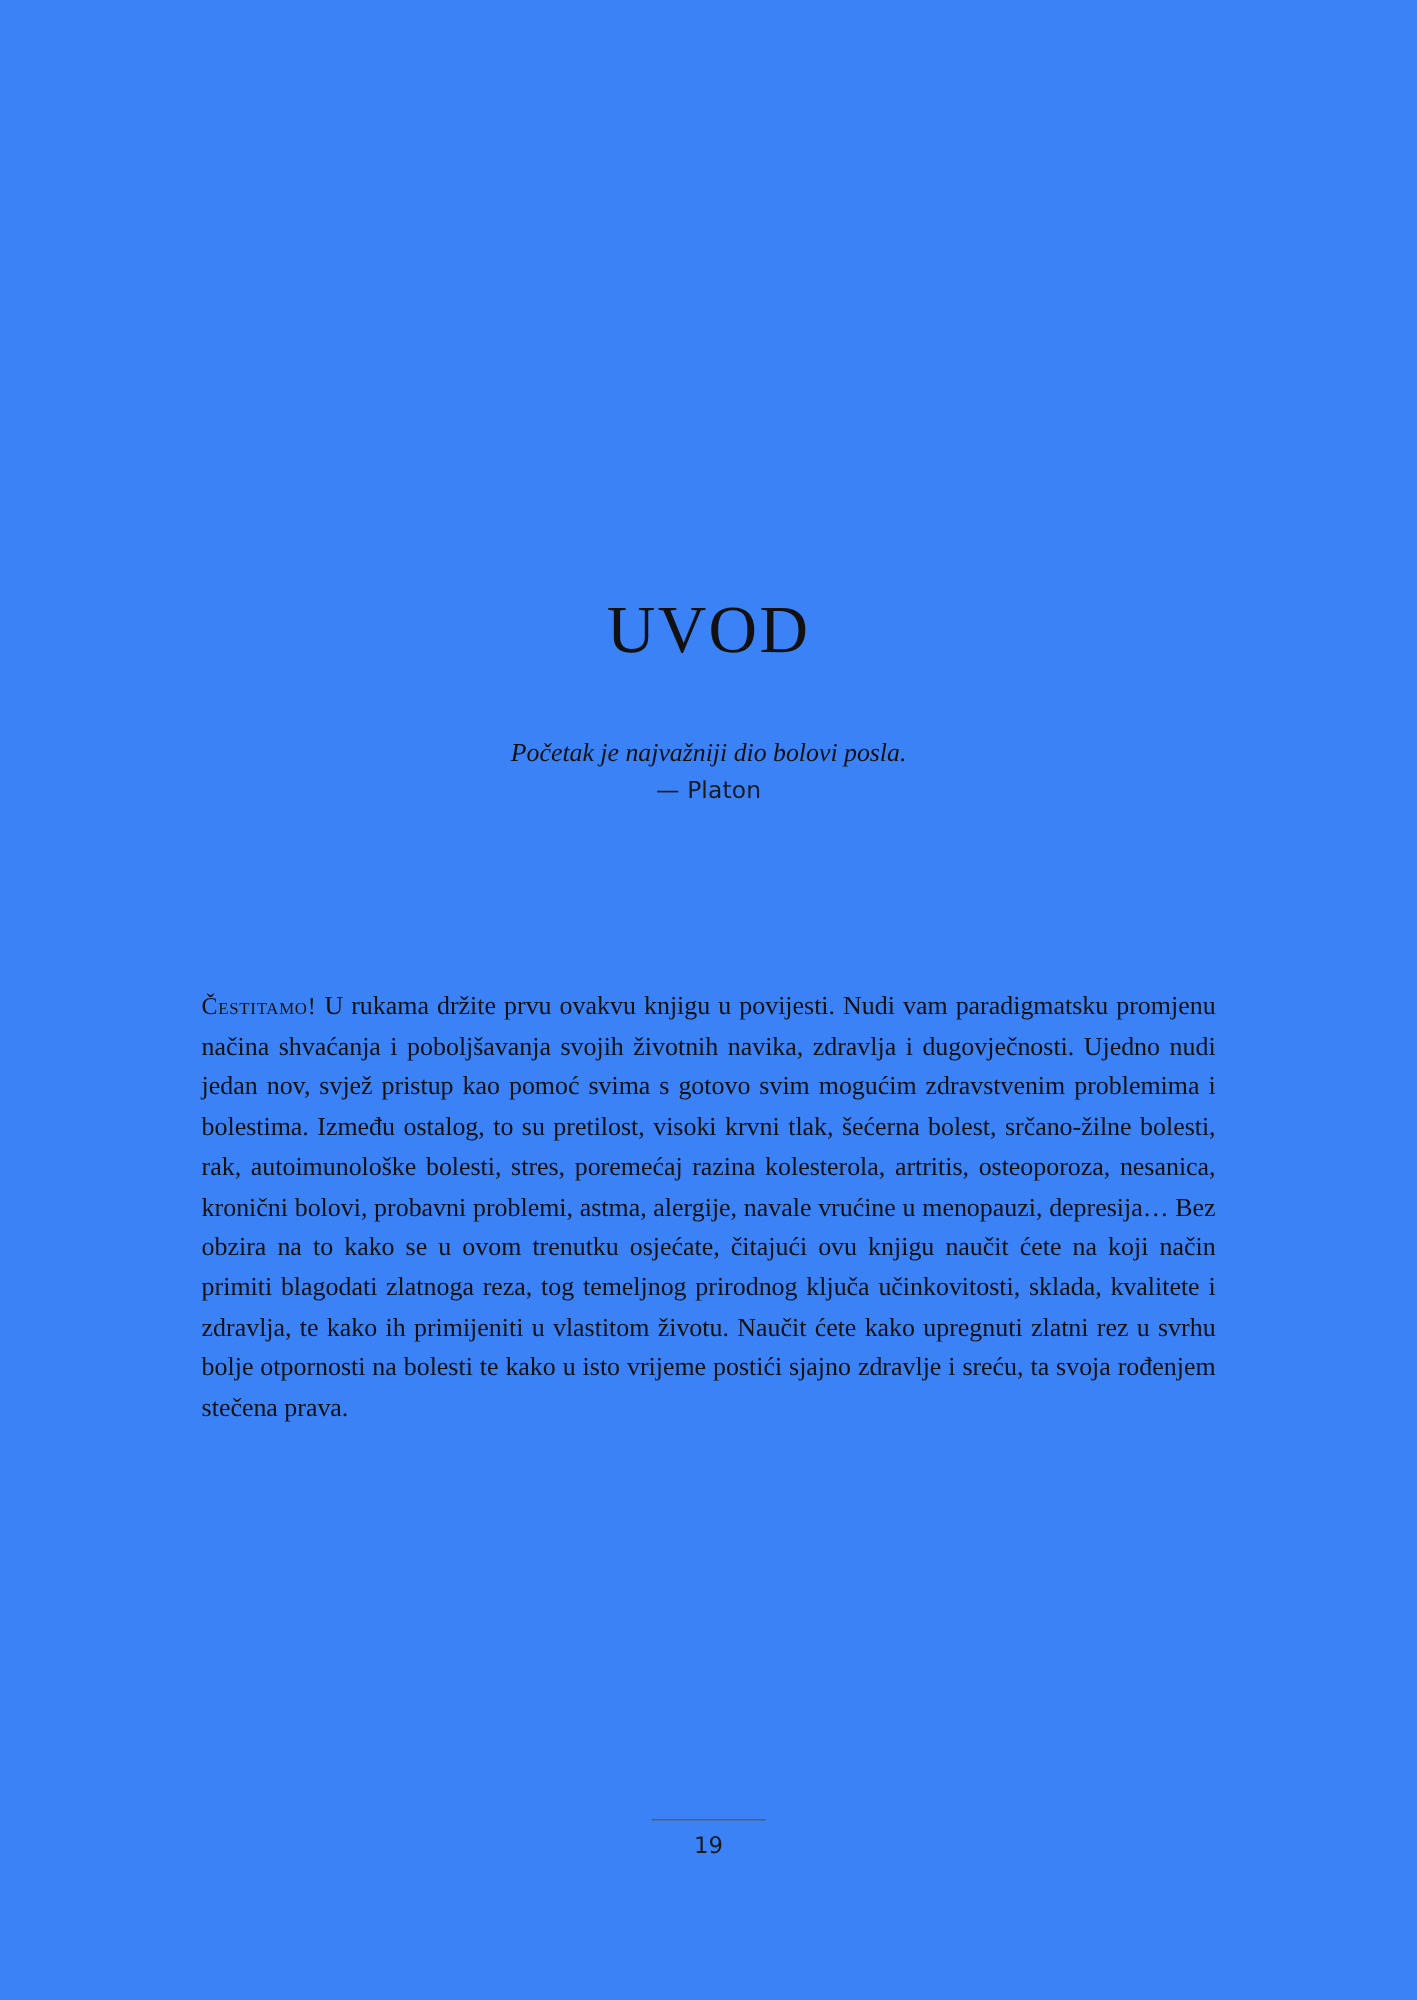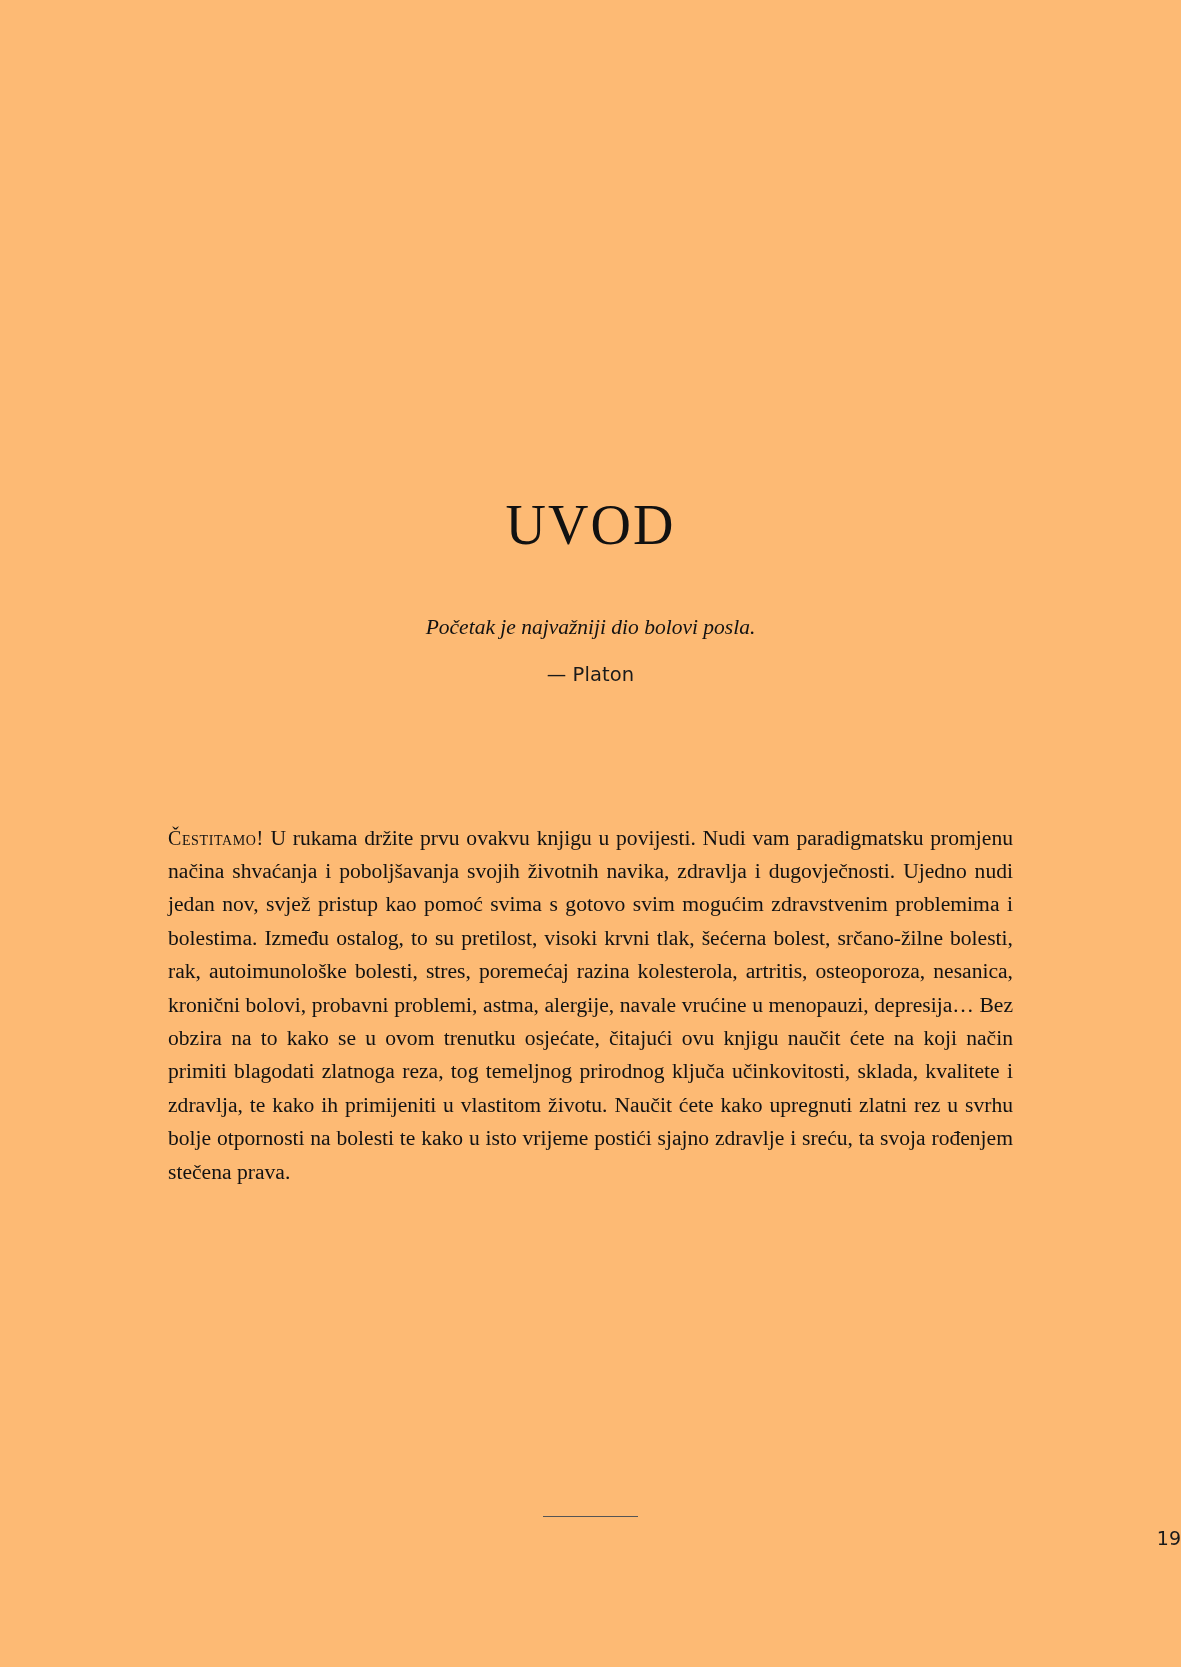--- a/index.html
+++ b/index.html
@@ -11,21 +11,21 @@
     width: 1181px;
     height: 1667px;
     position: relative;
     font-family: "Liberation Serif", serif;
     color: #0d0d0d;
     overflow: hidden;
   }
   .page {
     position: absolute;
     inset: 0;
-    background: #fdba74;
+    background: #3b82f6;
     text-decoration: underline;
   }
   .content {
     position: absolute;
     left: 168px;
     right: 168px;
     top: 0;
     bottom: 0;
   }
   .chapter-title {
@@ -48,21 +48,21 @@
     text-align: center;
   }
   .epigraph-quote {
     font-family: "Liberation Serif", serif;
     font-style: italic;
     font-size: 21.5px;
     color: #111111;
     line-height: 1.45;
   }
   .epigraph-attrib {
-    margin-top: 20px;
+    margin-top: 4px;
     font-family: "DejaVu Sans", sans-serif;
     font-size: 19.5px;
     color: #1a1a1a;
     letter-spacing: 0.1px;
   }
   .body-text {
     position: absolute;
     top: 800px;
     left: 0;
     right: 0;
@@ -77,21 +77,21 @@
   .smallcaps {
     font-variant: small-caps;
     font-size: 20px;
     letter-spacing: 0.6px;
   }
   .folio {
     position: absolute;
     left: 0;
     right: 0;
     bottom: 118px;
-    text-align: right;
+    text-align: center;
   }
   .folio-rule {
     width: 95px;
     height: 1px;
     background: #555555;
     margin: 0 auto 10px auto;
   }
   .folio-num {
     font-family: "DejaVu Sans", sans-serif;
     font-size: 19px;

